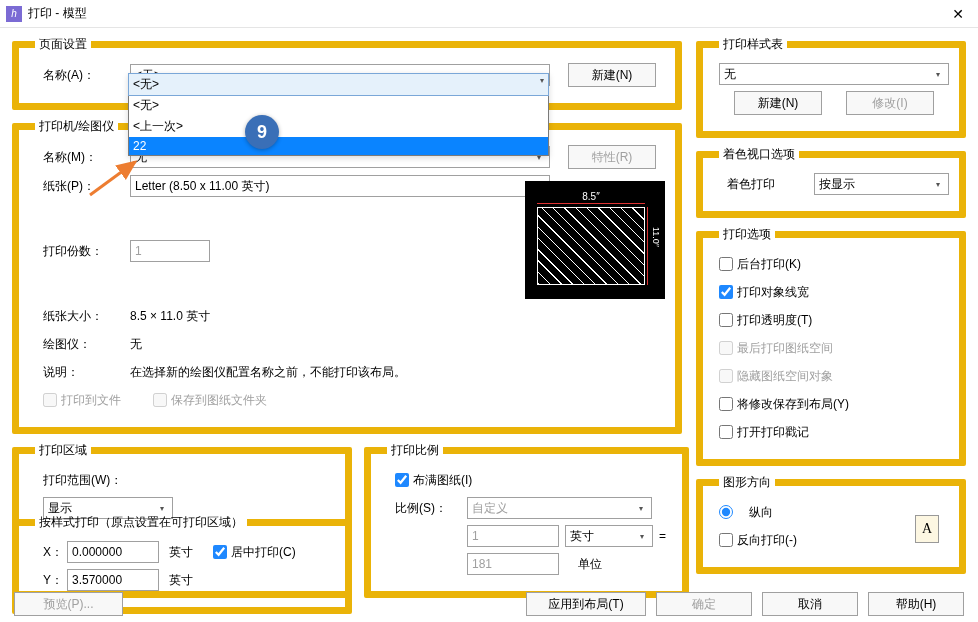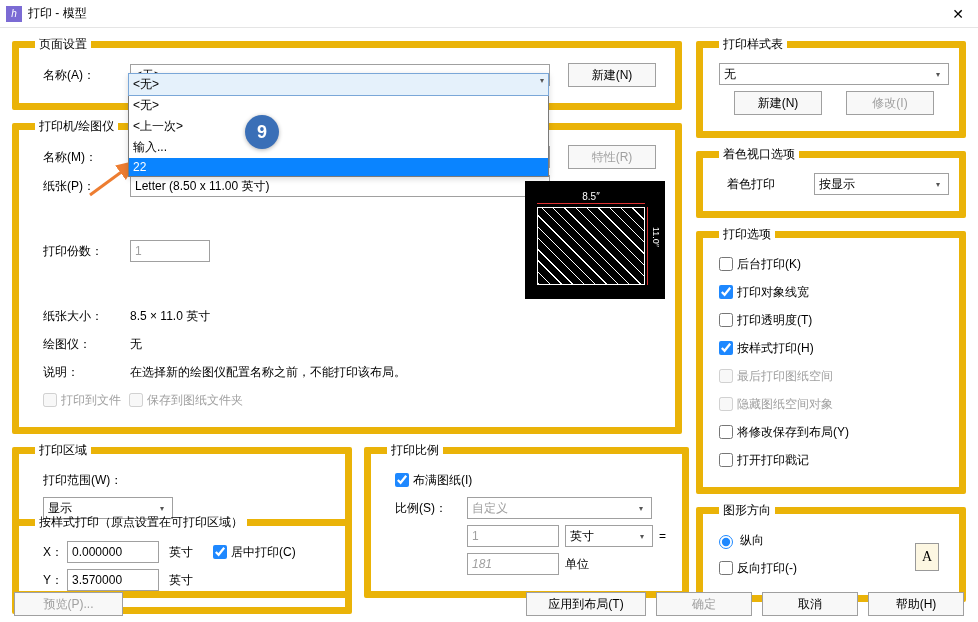--- a/index.html
+++ b/index.html
@@ -32,21 +32,21 @@
 .preview .dimh{position:absolute;left:12px;top:22px;width:108px;height:1px;border-top:1px solid #d33}
 .preview .dimv{position:absolute;left:122px;top:26px;height:78px;width:1px;border-left:1px solid #d33}
 .preview .vlbl{position:absolute;left:126px;top:46px;color:#fff;font-size:9px;writing-mode:vertical-lr}
 .hatch{width:100%;height:100%;background:repeating-linear-gradient(45deg,#fff 0,#fff 1px,transparent 1px,transparent 8px)}
 .two-cols{display:flex;gap:12px}
 .two-cols>fieldset{flex:1}
 .footer{position:absolute;left:0;right:0;bottom:6px;display:flex;align-items:center;padding:0 14px;gap:10px}
 .footer .spacer{flex:1}
 .readonly{color:#000}
 .disabled-text{color:#a0a0a0}
-.radio{display:flex;align-items:flex-end;gap:7px}
+.radio{display:flex;align-items:center;gap:16px}
 .radio input{width:14px;height:14px;accent-color:#1e88ff}
 .A-icon{width:24px;height:28px;border:1px solid #999;background:#fdf7e2;display:flex;align-items:center;justify-content:center;font-size:14px;font-family:serif}
 .badge{position:absolute;left:245px;top:115px;width:34px;height:34px;border-radius:50%;background:#3a6fb7;color:#fff;display:flex;align-items:center;justify-content:center;font-size:18px;font-weight:bold;z-index:101;box-shadow:0 1px 4px rgba(0,0,0,.3)}
 .arrow-svg{position:absolute;left:80px;top:120px;z-index:99;pointer-events:none}
 </style>
 </head>
 <body>
 
 <div class="titlebar">
   <span class="icon">h</span>
@@ -107,21 +107,21 @@
         <span class="readonly">8.5 × 11.0  英寸</span>
       </div>
       <div class="row">
         <span class="lbl">绘图仪：</span>
         <span class="readonly">无</span>
       </div>
       <div class="row">
         <span class="lbl">说明：</span>
         <span class="readonly">在选择新的绘图仪配置名称之前，不能打印该布局。</span>
       </div>
-      <div class="row" style="padding-left:8px;gap:8px">
+      <div class="row" style="padding-left:8px;gap:32px">
         <label class="chk">
             <input type="checkbox" disabled="" style="">
             <span class="disabled-text">打印到文件</span>
           </label>
         <label class="chk">
             <input type="checkbox" disabled="" style="">
             <span class="disabled-text">保存到图纸文件夹</span>
           </label>
       </div>
     </fieldset>
@@ -162,23 +162,23 @@
           <input class="txt disabled-text" style="width: 92px;" disabled="" value="1">
           <div style="width:6px"></div>
           <div class="combo" style="width:88px;flex:none">
             <span>英寸</span>
             <span class="arrow">▾</span>
           </div>
           <span style="padding:0 6px">=</span>
         </div>
         <div class="row">
           <span class="lbl" style="width:80px"></span>
-          <input class="txt disabled-text" style="width: 92px; font-style: italic;" disabled="" value="181">
+          <input class="txt disabled-text" style="width: 92px;" disabled="" value="181">
           <div style="width:6px"></div>
-          <span style="width:50px;">单位</span>
+          <span style="width:50px;text-align:center">单位</span>
         </div>
       </fieldset>
     </div>
 
     <fieldset style="width:340px;margin-top:-92px">
       <legend>按样式打印（原点设置在可打印区域）</legend>
       <div class="row" style="padding-left:8px">
         <span style="width:24px">X：</span>
         <input class="txt" style="width: 92px;" value="0.000000">
         <span style="padding:0 10px">英寸</span>
@@ -232,26 +232,20 @@
       <div class="row">
           <label class="chk">
             <input type="checkbox" checked="" style="">
             <span>打印对象线宽</span>
           </label>
         </div>
       <div class="row">
           <label class="chk">
             <input type="checkbox" style="">
             <span>打印透明度(T)</span>
-          </label>
-        </div>
-      <div class="row">
-          <label class="chk">
-            <input type="checkbox" checked="" style="">
-            <span>按样式打印(H)</span>
           </label>
         </div>
       <div class="row">
           <label class="chk">
             <input type="checkbox" disabled="" style="">
             <span class="disabled-text">最后打印图纸空间</span>
           </label>
         </div>
       <div class="row">
           <label class="chk">
@@ -298,21 +292,20 @@
   </div>
 </div>
 
 <div class="dropdown">
   <div class="sel">
     <span>&lt;无&gt;</span>
     <span style="float:right;font-size:8px;color:#555">▾</span>
   </div>
   <div class="opt">&lt;无&gt;</div>
   <div class="opt">&lt;上一次&gt;</div>
-  <div class="opt">输入...</div>
   <div class="opt highlight">22</div>
 </div>
 
 <div class="badge">9</div>
 <svg class="arrow-svg" width="170" height="80">
   <defs>
       <marker id="ah" markerWidth="8" markerHeight="8" refX="6" refY="3" orient="auto">
         <path d="M0,0 L7,3 L0,6 Z" fill="#ed7d31"></path>
       </marker>
     </defs>

